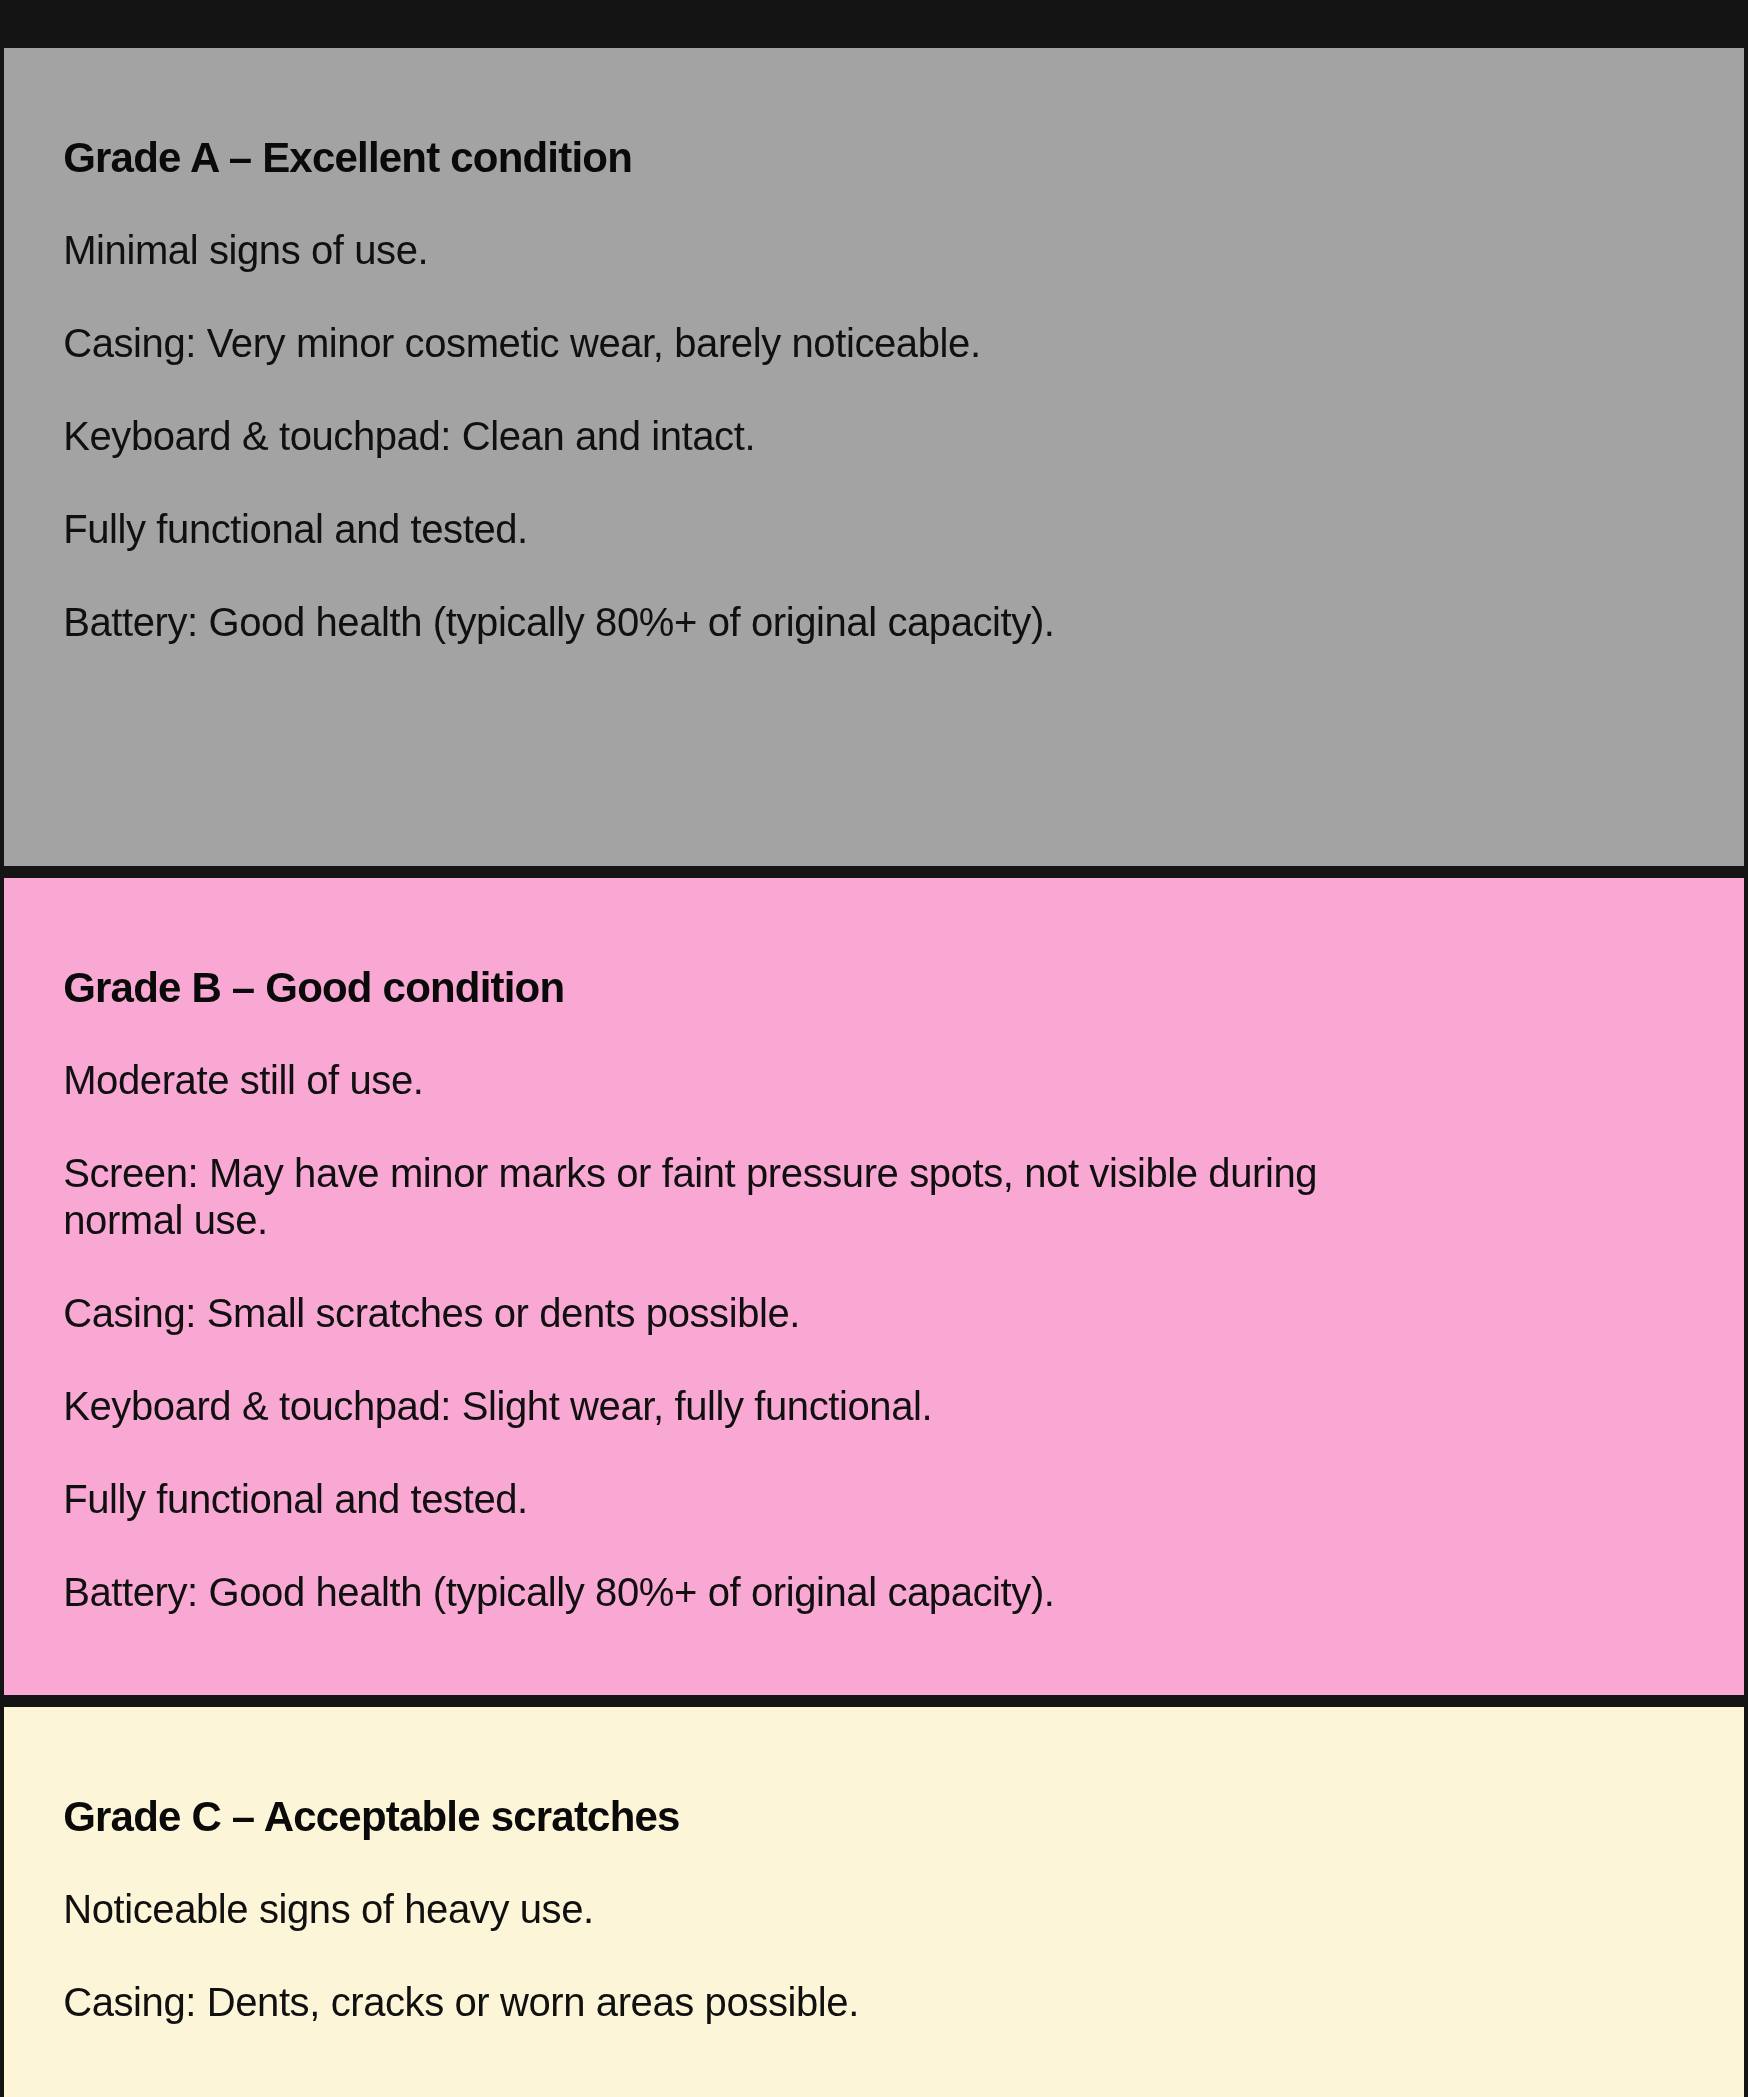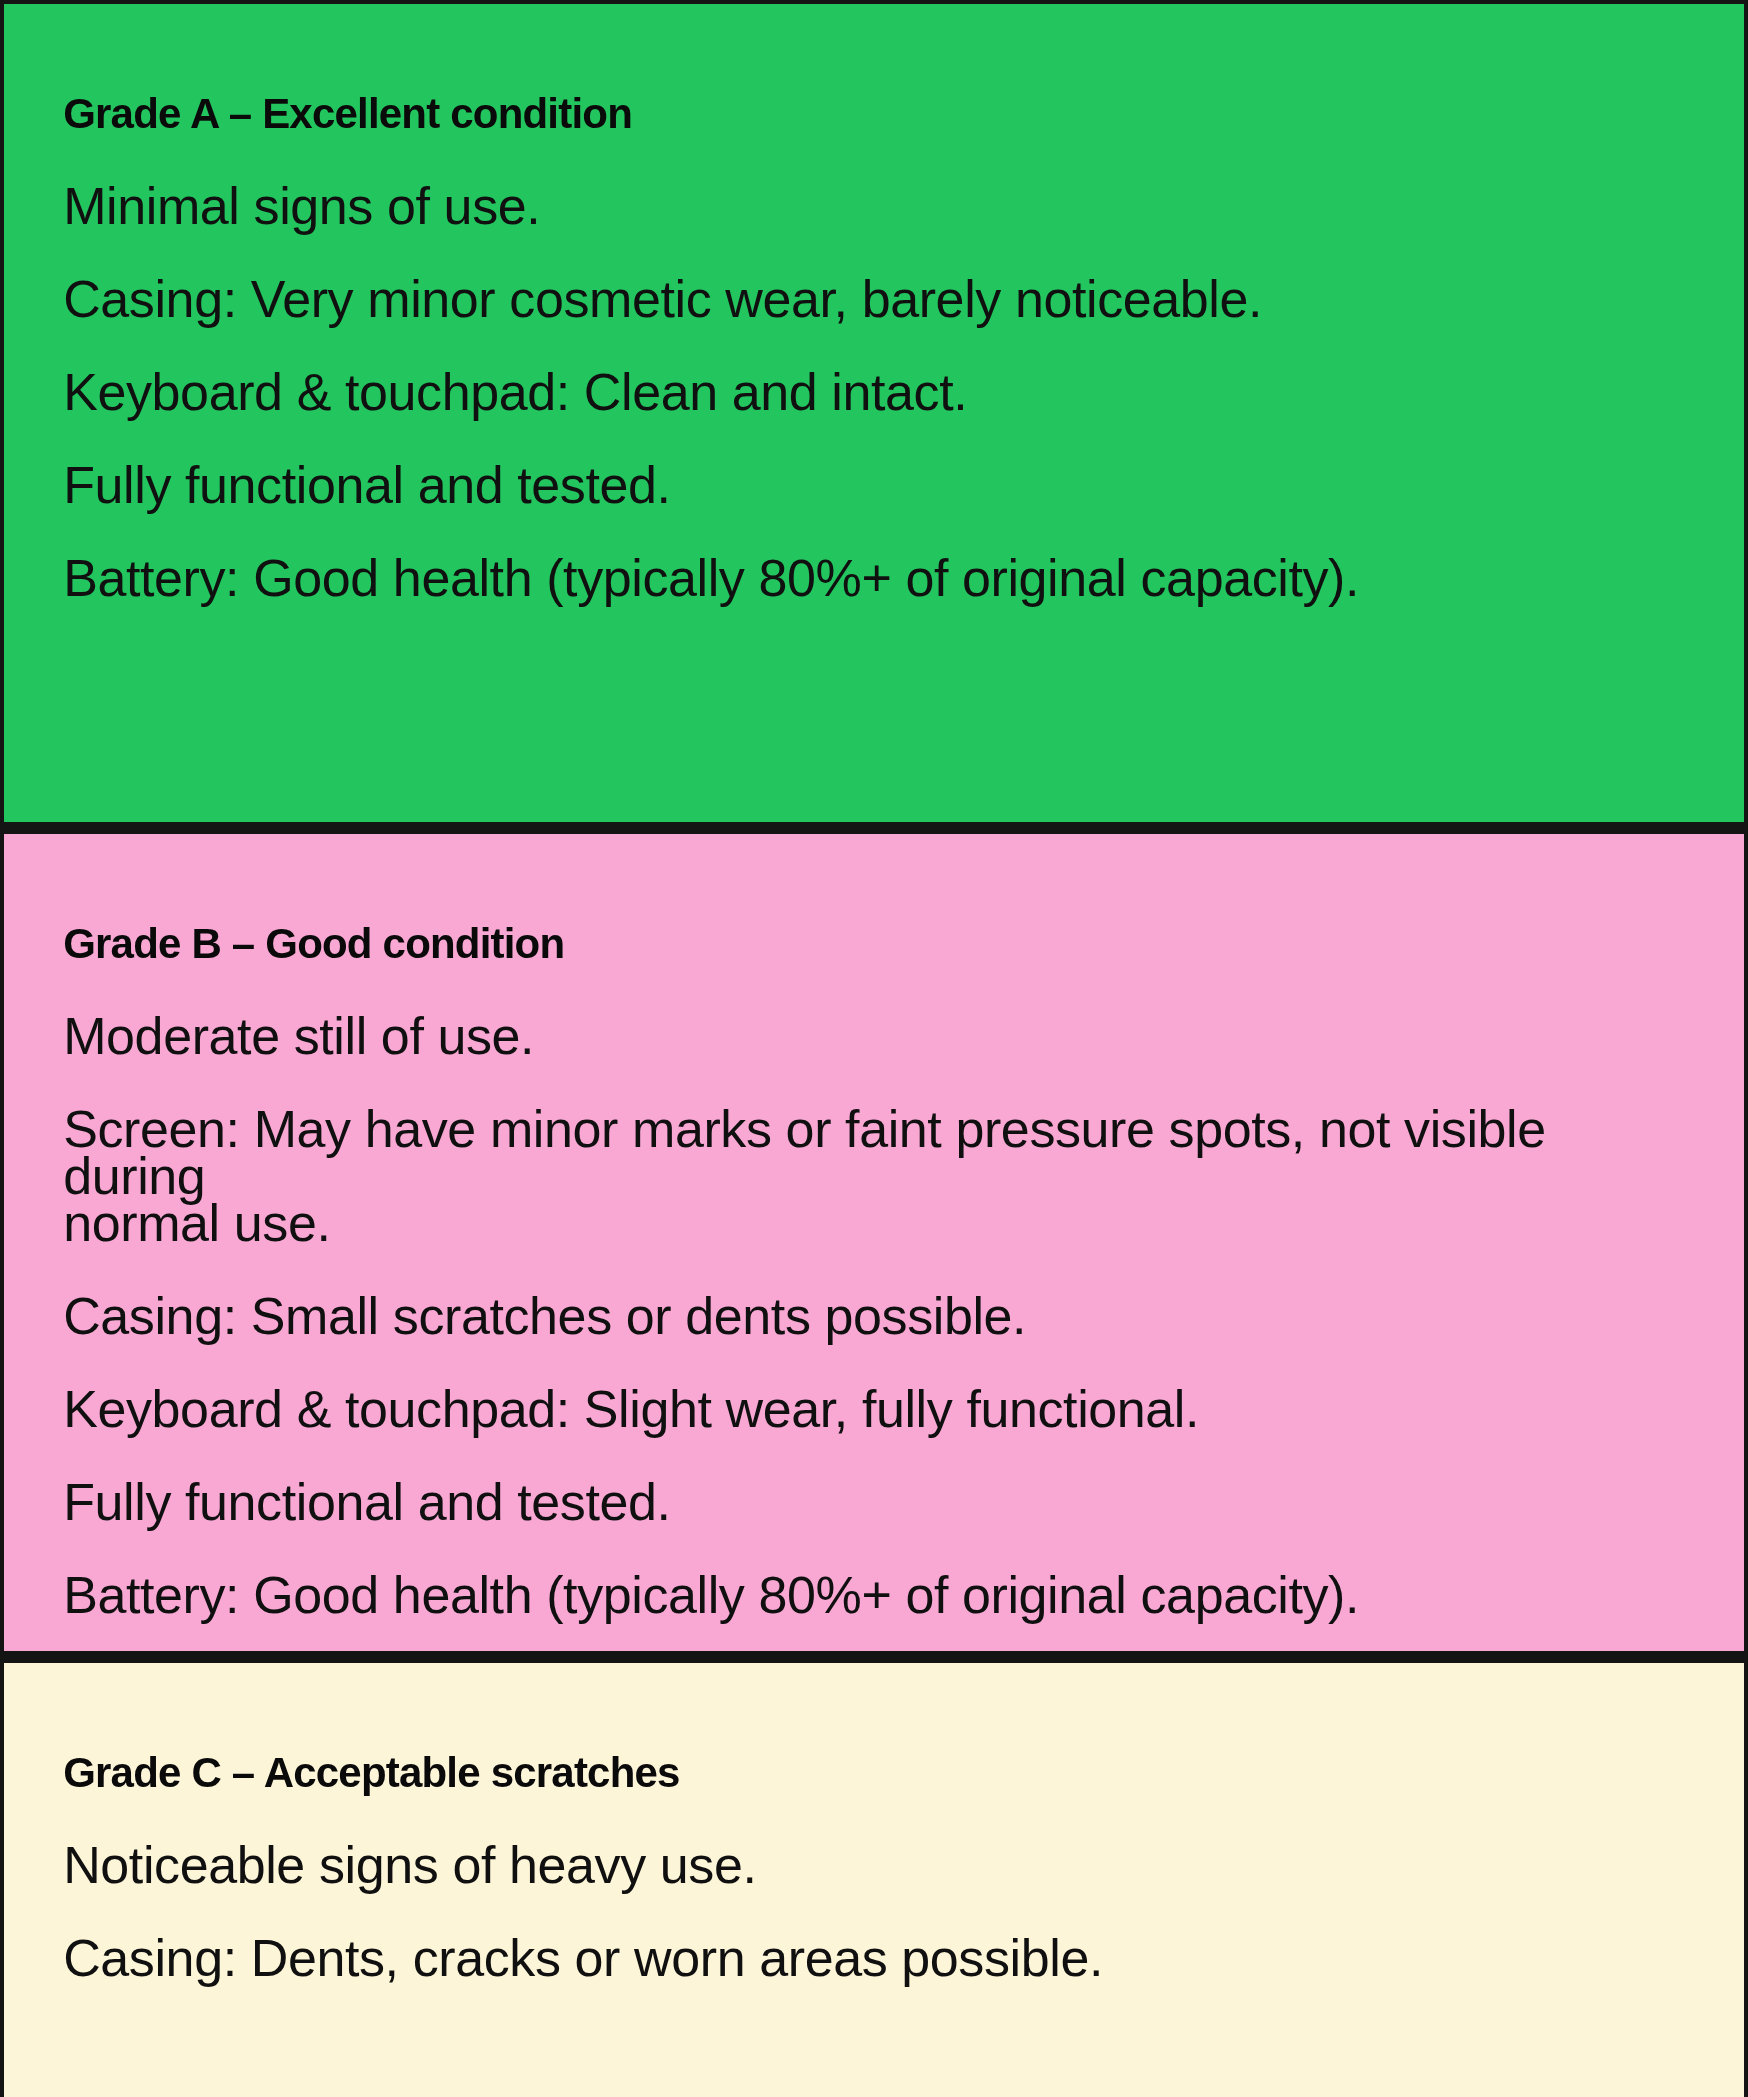--- a/index.html
+++ b/index.html
@@ -38,33 +38,33 @@
   }
   .grade-heading {
     font-size: 42px;
     line-height: 47px;
     font-weight: 700;
     letter-spacing: -0.8px;
     margin: 0 0 46px 0;
     color: #0a0a0a;
   }
   .grade-paragraph {
-    font-size: 52px;
+    font-size: 40px;
     line-height: 47px;
     letter-spacing: -0.4px;
     margin: 0 0 46px 0;
     white-space: pre-line;
   }
 </style>
 </head>
 <body>
 
 <div class="frame">
 
-  <section class="grade-section section-a" style="background: #22c55e;">
+  <section class="grade-section section-a" style="background: #a3a3a3; margin-top: 44px;">
     <h2 class="grade-heading">Grade A – Excellent condition</h2>
     <p class="grade-paragraph">Minimal signs of use.</p>
     <p class="grade-paragraph">Casing: Very minor cosmetic wear, barely noticeable.</p>
     <p class="grade-paragraph">Keyboard &amp; touchpad: Clean and intact.</p>
     <p class="grade-paragraph">Fully functional and tested.</p>
     <p class="grade-paragraph">Battery: Good health (typically 80%+ of original capacity).</p>
   </section>
 
   <div class="divider"></div>
 

